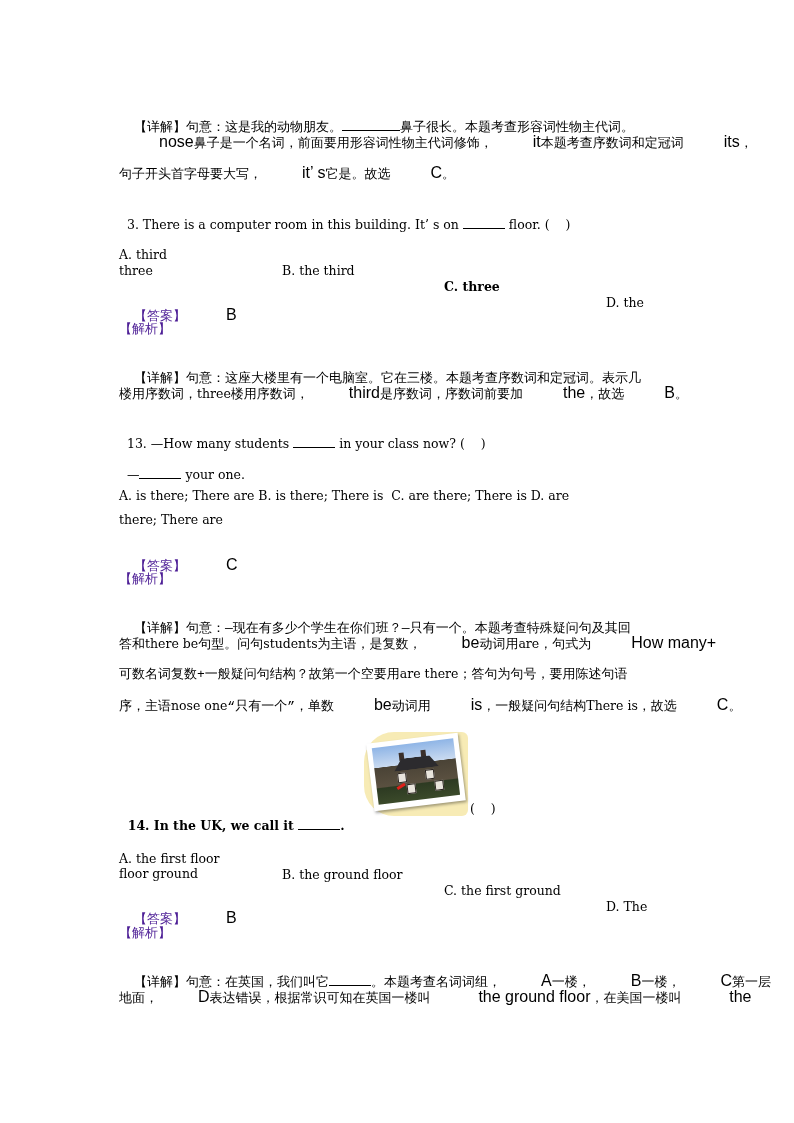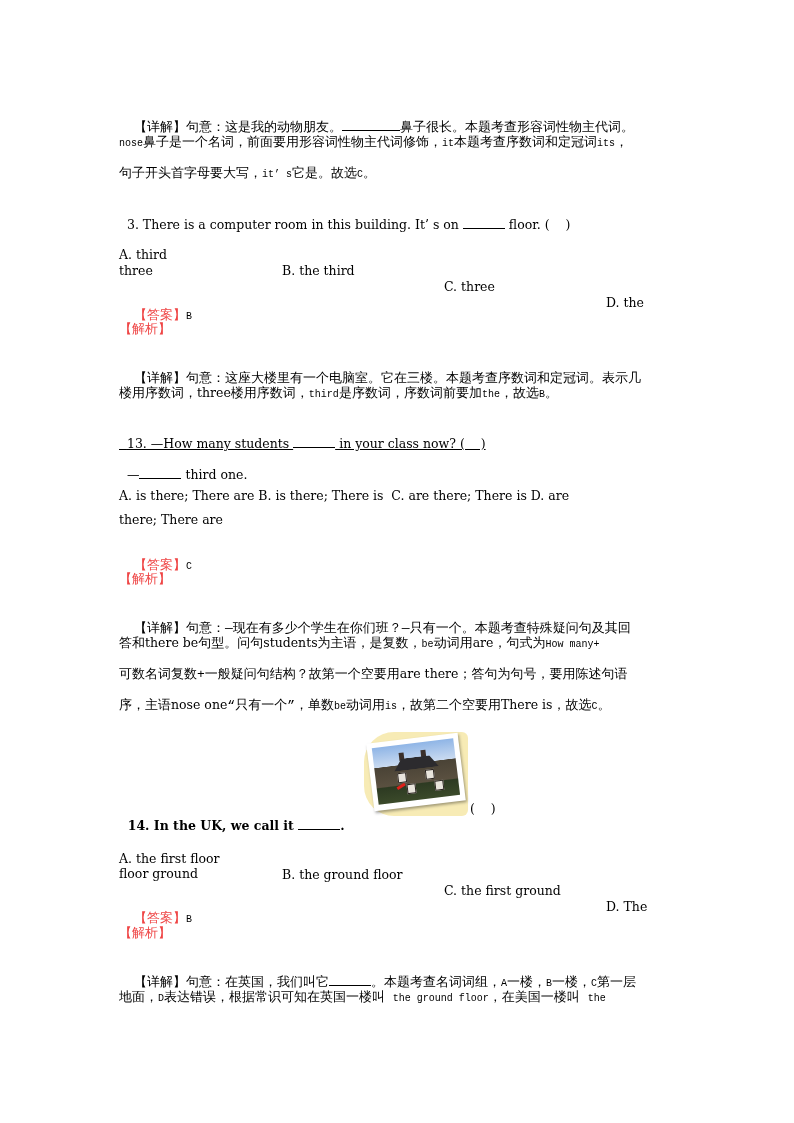--- a/index.html
+++ b/index.html
@@ -1,22 +1,22 @@
 <!DOCTYPE html>
 <html><head>
   <meta charset="utf-8">
   <style>
     html, body { margin: 0; padding: 0; background: #ffffff; }
     body { width: 794px; height: 1123px; position: relative; overflow: hidden;
       font-family: "DejaVu Sans Mono", "Liberation Mono", monospace; color: #000; }
     .line { position: absolute; left: 119px; font-size: 12.5px; line-height: 16px; white-space: pre; }
     .cn { font-family: Liberation Mono, monospace; font-size: 13px; }
     .en { font-family: "DejaVu Serif", "Liberation Serif", serif; font-size: 12.5px; }
-    .mono { font-family: Liberation Mono, monospace; font-size: 10px; }
-    .blue { color: #ef4444; }
+    .mono { font-family: Liberation Sans, sans-serif; font-size: 16px; margin-left: 40px; }
+    .blue { color: #4c1d95; }
     .blank { display: inline-block; border-bottom: 1px solid #000; height: 12px; vertical-align: baseline; }
     .opt { position: absolute; }
     .photo-wrap { position: absolute; left: 356px; top: 728px; width: 116px; height: 90px; }
     .photo-glow { position: absolute; left: 8px; top: 4px; width: 104px; height: 84px;
       background: #f6e7a8; border-radius: 30px 6px 6px 30px; opacity: 0.85; }
     .photo { position: absolute; left: 14px; top: 10px; width: 92px; height: 68px; background: #fff;
       transform: rotate(-7deg); box-shadow: 1px 2px 3px rgba(0,0,0,0.35); }
     .photo-inner { position: absolute; left: 5px; top: 5px; right: 5px; bottom: 6px;
       background: linear-gradient(#8fb5e6 0%, #c9daf0 35%, #4a4336 36%, #5a5040 70%, #2d3a22 72%, #3b4a2a 100%); overflow: hidden; }
     .roof { position: absolute; left: 14px; top: 14px; width: 56px; height: 12px; background: #2c2b2e;
@@ -33,51 +33,51 @@
 </div>
 <div class="line" style="top:134px;"><span class="mono">nose</span><span class="cn">鼻子是一个名词，前面要用形容词性物主代词修饰，</span><span class="mono">it</span><span class="cn">本题考查序数词和定冠词</span><span class="mono">its</span><span class="cn">，</span></div>
 <div class="line" style="top:165px;"><span class="cn">句子开头首字母要大写，</span><span class="mono">it’ s</span><span class="cn">它是。故选</span><span class="mono">C</span><span class="cn">。</span></div>
 
 <div class="line en" style="top:200px;">
   <span>3. There is a computer room in this building. It’ s on </span><span class="blank" style="width:42px;"></span><span> floor. (    )</span>
 </div>
 <div class="line en" style="top:231px; width:540px;">
   <span class="opt" style="left:0;">A. third</span>
   <span class="opt" style="left:163px;">B. the third</span>
-  <span class="opt" style="left:325px;">C. three</span>
+  <span class="opt" style="left:325px;font-weight:bold;">C. three</span>
   <span class="opt" style="left:487px;">D. the</span>
 </div>
 <div class="line en" style="top:263px;">three</div>
 <div class="line" style="top:291px;">
   <span class="cn blue">【答案】</span><span class="mono">B</span>
 </div>
 <div class="line cn blue" style="top:322px;">【解析】</div>
 <div class="line" style="top:354px;">
   <span class="cn">【详解】</span><span class="cn">句意：这座大楼里有一个电脑室。它在三楼。本题考查序数词和定冠词。表示几</span>
 </div>
 <div class="line" style="top:385px;"><span class="cn">楼用序数词，</span><span class="en">three</span><span class="cn">楼用序数词，</span><span class="mono">third</span><span class="cn">是序数词，序数词前要加</span><span class="mono">the</span><span class="cn">，故选</span><span class="mono">B</span><span class="cn">。</span></div>
 
-<div class="line en" style="top:419px;text-decoration:underline;">
+<div class="line en" style="top:419px;">
   <span>13. —How many students </span><span class="blank" style="width:42px;"></span><span> in your class now? (    )</span>
 </div>
 <div class="line en" style="top:450px;">
-  <span>—</span><span class="blank" style="width:42px;"></span><span> third one.</span>
+  <span>—</span><span class="blank" style="width:42px;"></span><span> your one.</span>
 </div>
 <div class="line en" style="top:481px;margin-top:7px;">A. is there; There are B. is there; There is  C. are there; There is D. are</div>
 <div class="line en" style="top:512px;">there; There are</div>
 <div class="line" style="top:541px;">
   <span class="cn blue">【答案】</span><span class="mono">C</span>
 </div>
 <div class="line cn blue" style="top:572px;">【解析】</div>
 <div class="line" style="top:604px;">
   <span class="cn">【详解】</span><span class="cn">句意：—现在有多少个学生在你们班？—只有一个。本题考查特殊疑问句及其回</span>
 </div>
 <div class="line" style="top:635px;"><span class="cn">答和</span><span class="en">there be</span><span class="cn">句型。问句</span><span class="en">students</span><span class="cn">为主语，是复数，</span><span class="mono">be</span><span class="cn">动词用</span><span class="en">are</span><span class="cn">，句式为</span><span class="mono">How many+</span></div>
 <div class="line" style="top:666px;"><span class="cn">可数名词复数+一般疑问句结构？故第一个空要用</span><span class="en">are there</span><span class="cn">；答句为句号，要用陈述句语</span></div>
-<div class="line" style="top:697px;"><span class="cn">序，主语</span><span class="en">nose one</span><span class="cn">“只有一个”，单数</span><span class="mono">be</span><span class="cn">动词用</span><span class="mono">is</span><span class="cn">，故第二个空要用</span><span class="en">There is</span><span class="cn">，故选</span><span class="mono">C</span><span class="cn">。</span></div>
+<div class="line" style="top:697px;"><span class="cn">序，主语</span><span class="en">nose one</span><span class="cn">“只有一个”，单数</span><span class="mono">be</span><span class="cn">动词用</span><span class="mono">is</span><span class="cn">，一般疑问句结构</span><span class="en">There is</span><span class="cn">，故选</span><span class="mono">C</span><span class="cn">。</span></div>
 
 <div class="photo-wrap">
   <div class="photo-glow"></div>
   <div class="photo">
     <div class="photo-inner">
       <div class="chimney" style="left:26px;"></div>
       <div class="chimney" style="left:48px;"></div>
       <div class="roof"></div>
       <div class="win" style="left:22px; top:28px;"></div>
       <div class="win" style="left:50px; top:28px;"></div>

